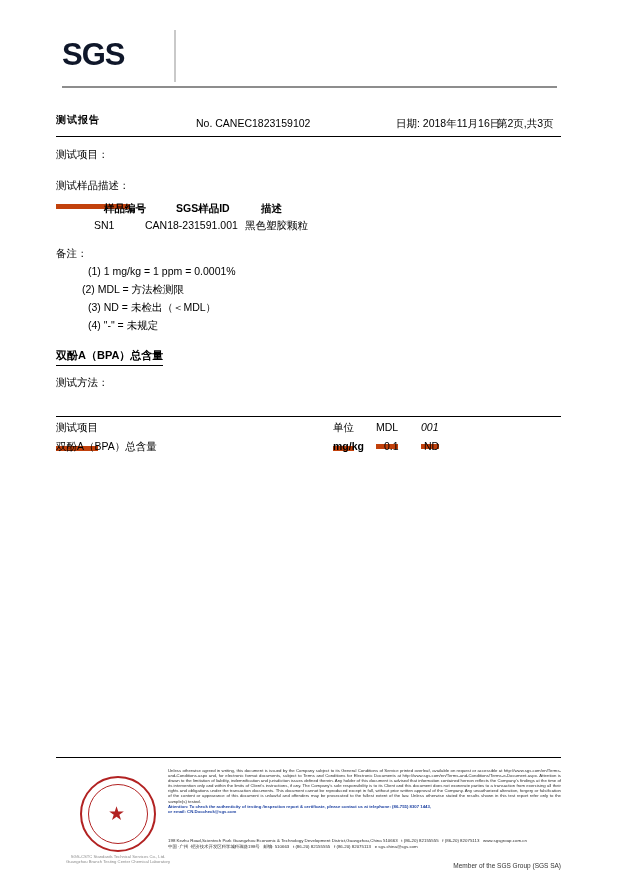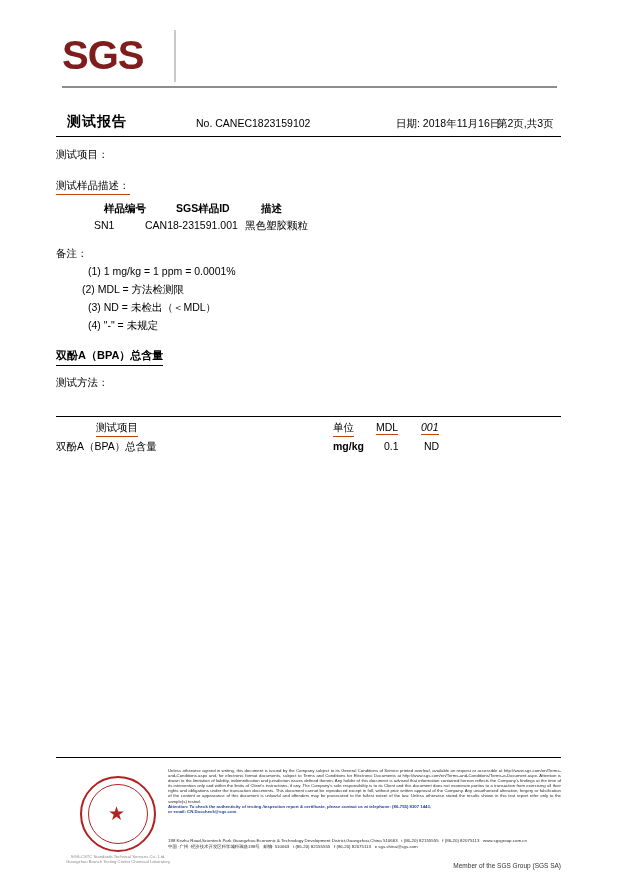--- a/index.html
+++ b/index.html
@@ -15,54 +15,54 @@
     position:absolute;inset:0;
     background:#fff;
   }
   
   .logo-wrap{
     position:absolute;left:62px;top:28px;width:120px;height:58px;
   }
   .logo-text{
     font-family:"Liberation Sans", sans-serif;
     font-weight:bold;
-    font-size:40px;
+    font-size:31px;
     letter-spacing:-1px;
-    color:#7f1d1d;
+    color:#0f172a;
     line-height:54px;
     -webkit-text-stroke:0px;
   }
   .logo-rule-v{
     position:absolute;left:112px;top:2px;width:2px;height:52px;background:#c9c9c9;
   }
   .hdr-rule{
     position:absolute;left:62px;top:86px;width:495px;height:2px;background:#8d8d8d;
   }
   .title{
-    position:absolute;left:67px;top:113px;
-    font-size:14px;font-weight:bold;letter-spacing:1px;
+    position:absolute;left:56px;top:113px;
+    font-size:10px;font-weight:bold;letter-spacing:1px;
   }
   .hdr-no{
     position:absolute;left:196px;top:117px;font-size:10.5px;
   }
   .hdr-date{
     position:absolute;left:396px;top:117px;font-size:10.5px;
   }
   .hdr-page{
     position:absolute;left:497px;top:117px;font-size:10.5px;
   }
   .hdr-rule2{
     position:absolute;left:56px;top:136px;width:505px;height:1px;background:#000;
   }
   
   .lbl{
     position:absolute;font-size:10.5px;white-space:pre;
   }
   .u-underline{
-    border-bottom:1px solid #c2410c;padding-bottom:1px;
+    border-bottom:5px solid #c2410c;padding-bottom:11px;
   }
   .tbl-head{position:absolute;font-size:10.5px;font-weight:bold;margin-left:16px;}
   .tbl-cell{position:absolute;font-size:10.5px;}
   .section-title{
     position:absolute;font-size:11px;font-weight:bold;
     border-bottom:1px solid #000;padding-bottom:2px;
   }
   .res-rule{
     position:absolute;height:1px;background:#000;
   }
@@ -136,21 +136,21 @@
   <div class="lbl" style="left:82px;top:283px;">(2) MDL = 方法检测限</div>
   <div class="lbl" style="left:88px;top:301px;">(3) ND = 未检出（＜MDL）</div>
   <div class="lbl" style="left:88px;top:319px;">(4) "-" = 未规定</div>
 
   <div class="section-title" style="left:56px;top:348px;">双酚A（BPA）总含量</div>
 
   <div class="lbl" style="left:56px;top:376px;">测试方法：</div>
 
   <div class="res-rule" style="left:56px;top:416px;width:505px;"></div>
 
-  <div class="tbl-cell u-underline" style="left:56px;top:421px;margin-left:40px;">测试项目</div>
+  <div class="tbl-cell u-underline" style="left:56px;top:421px;">测试项目</div>
   <div class="tbl-cell u-underline" style="left:333px;top:421px;">单位</div>
   <div class="tbl-cell u-underline" style="left:376px;top:421px;">MDL</div>
   <div class="tbl-cell u-underline" style="left:421px;top:421px;font-style:italic;">001</div>
 
   <div class="tbl-cell" style="left:56px;top:440px;">双酚A（BPA）总含量</div>
   <div class="tbl-cell" style="left:333px;top:440px;font-weight:bold;">mg/kg</div>
   <div class="tbl-cell" style="left:384px;top:440px;">0.1</div>
   <div class="tbl-cell" style="left:424px;top:440px;">ND</div>
 
   <div class="footer-rule"></div>

